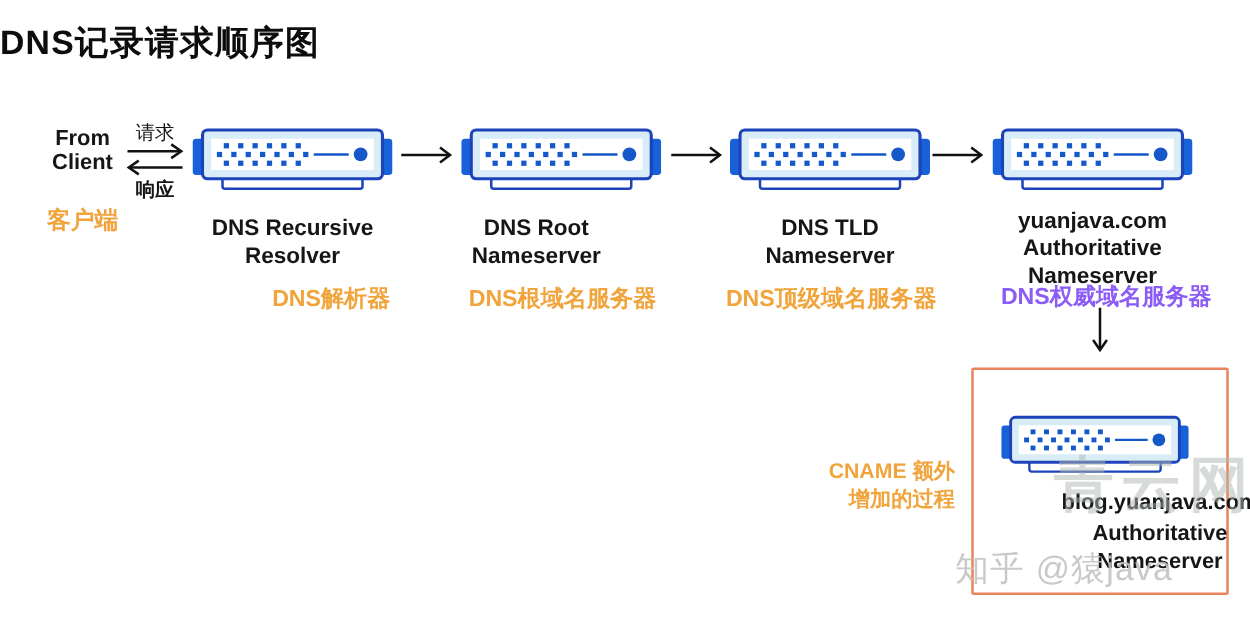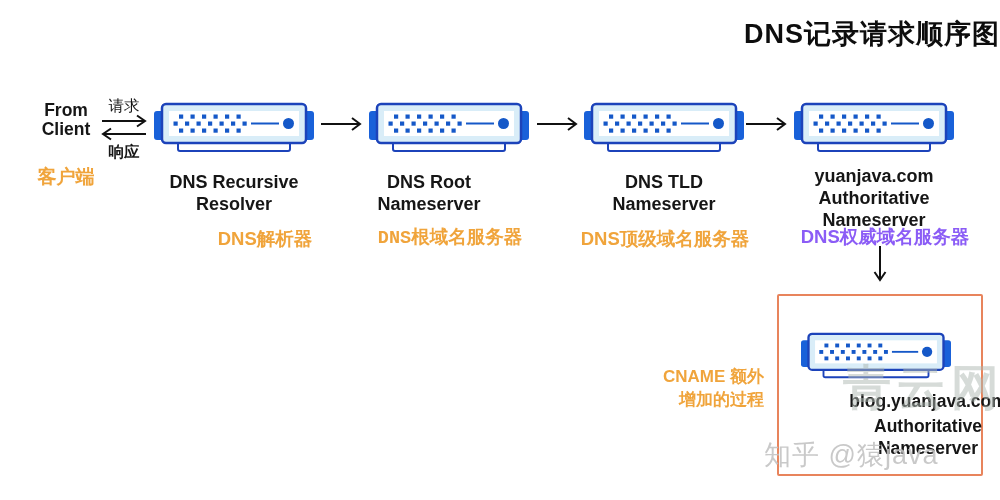--- a/index.html
+++ b/index.html
@@ -3,21 +3,21 @@
 <meta charset="utf-8">
 <style>
   html,body{margin:0;padding:0;background:#ffffff;}
   .canvas{
     position:relative;width:1000px;height:500px;overflow:hidden;
     background:#ffffff;font-family:"Liberation Sans","DejaVu Sans",sans-serif;
     color:#161616;
   }
   .abs{position:absolute;}
   .title{
-    top:16px;left:0;width:1000px;text-align:right;
+    top:16px;left:0;width:1000px;text-align:left;
     font-size:27px;font-weight:800;letter-spacing:1px;color:#0d0d0d;
   }
   .en-label{font-size:18px;font-weight:700;line-height:22px;text-align:center;color:#161616;}
   .cn-label{font-size:18.5px;font-weight:700;line-height:22px;text-align:center;}
   .client-label{left:30px;top:101px;width:72px;font-size:17.5px;font-weight:700;line-height:19px;text-align:center;}
   .client-cn{left:26px;top:166px;width:80px;font-size:19px;}
   .reqres-word{left:100px;top:96px;width:48px;font-size:15.5px;font-weight:400;text-align:center;}
   .reqres-word2{left:100px;top:142px;width:48px;font-size:15.5px;font-weight:700;text-align:center;}
   .reqres-arrows{left:100px;top:114px;width:48px;height:28px;}
   .server-icon{width:160px;height:52px;}
@@ -206,21 +206,21 @@
     <div>DNS TLD</div>
     <div>Nameserver</div>
   </div>
   <div class="abs en-label" style="left:774px;top:165px;width:200px;">
     <div>yuanjava.com</div>
     <div>Authoritative</div>
     <div>Nameserver</div>
   </div>
 
   <div class="abs cn-label" style="left: 165px; top: 228px; width: 200px; color: rgb(240, 164, 59);">DNS解析器</div>
-  <div class="abs cn-label" style="left: 350px; top: 228px; width: 200px; color: rgb(240, 164, 59); font-family: Liberation Mono, monospace;">DNS根域名服务器</div>
+  <div class="abs cn-label" style="left: 350px; top: 228px; width: 200px; color: rgb(240, 164, 59);">DNS根域名服务器</div>
   <div class="abs cn-label" style="left: 565px; top: 228px; width: 200px; color: rgb(240, 164, 59);">DNS顶级域名服务器</div>
   <div class="abs cn-label" style="left: 783px; top: 226px; width: 204px; color: #8b5cf6;">DNS权威域名服务器</div>
 
   <div class="abs down-arrow">
     <svg viewBox="0 0 18 36" width="18" height="36">
       <line x1="9" y1="0" x2="9" y2="33" stroke="#111111" stroke-width="2"></line>
       <path d="M3.5,26 L9,34 L14.5,26" fill="none" stroke="#111111" stroke-width="2"></path>
     </svg>
   </div>
 

